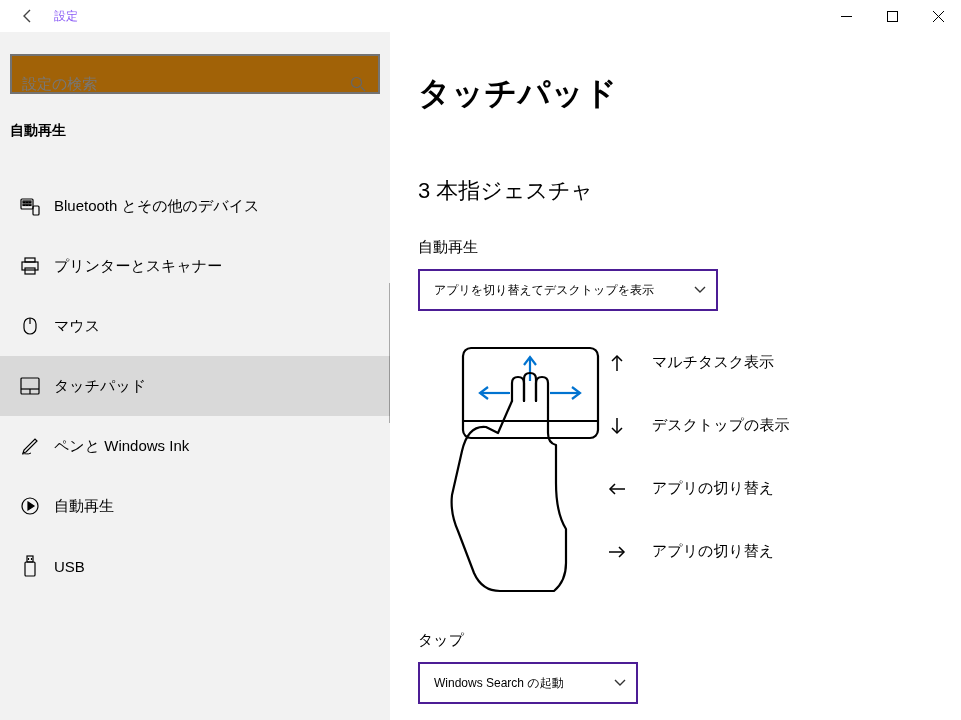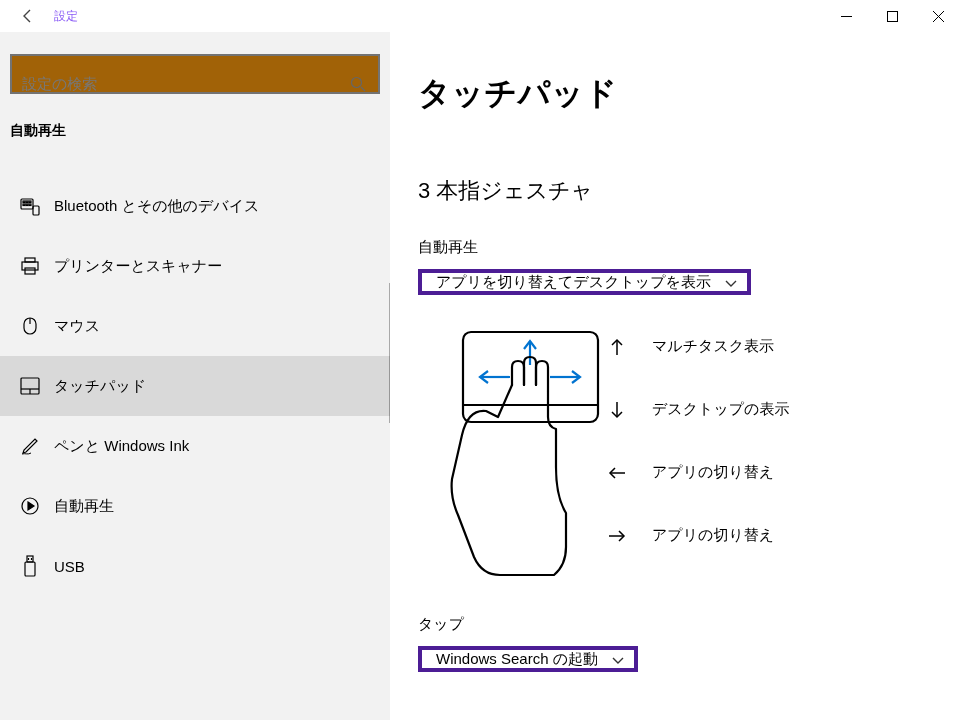--- a/index.html
+++ b/index.html
@@ -136,24 +136,24 @@
     }
     .field-label {
       font-size: 15px;
       margin-bottom: 12px;
     }
 
     .dropdown {
       display: inline-flex;
       align-items: center;
       justify-content: space-between;
-      border: 4px solid #4c1d95;
-      height: 26px;
+      border: 2px solid #4c1d95;
+      height: 42px;
       padding: 0 10px 0 14px;
-      font-size: 15px;
+      font-size: 12px;
       gap: 14px;
       min-width: 220px;
     }
     .dropdown .chev { color: #444; }
 
     .gesture-area {
       display: flex;
       align-items: flex-start;
       margin-top: 32px;
     }

